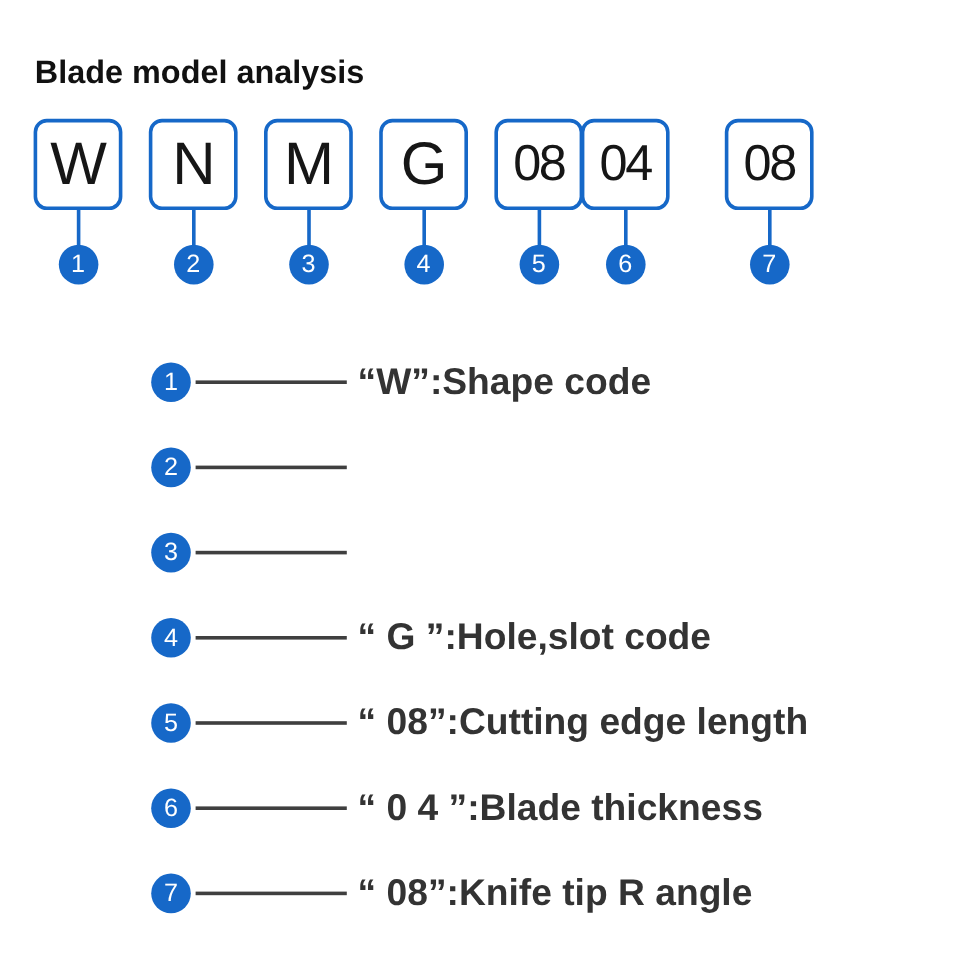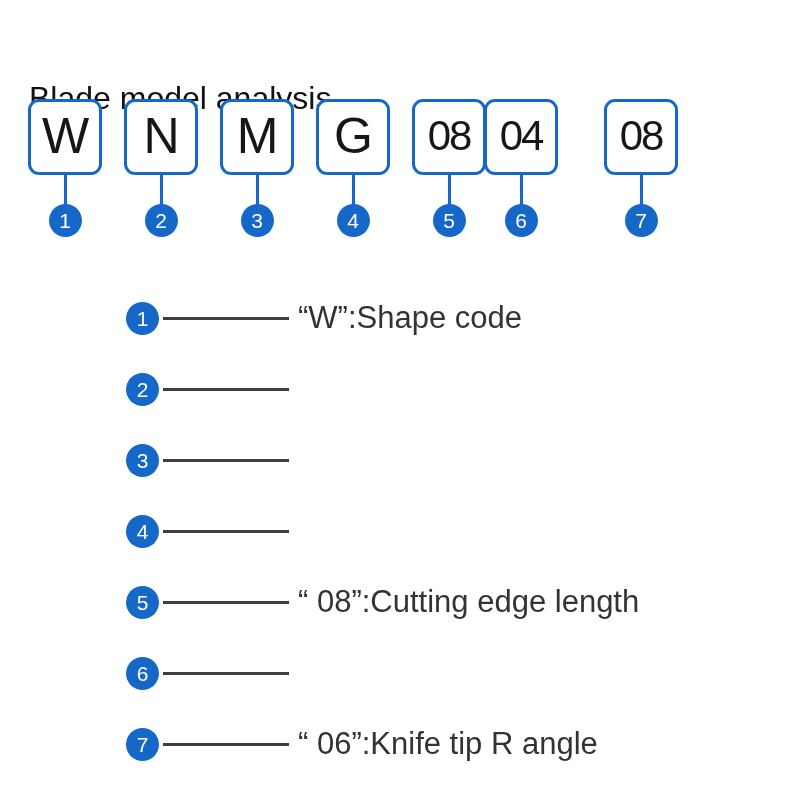--- a/index.html
+++ b/index.html
@@ -21,27 +21,26 @@
     left: 0; top: 0;
     width: 800px;
     height: 800px;
   }
 
   
   .title {
     position: absolute;
     left: 29px;
     top: 36px;
-    font-size: 32px;
+    font-size: 27px;
     line-height: 48px;
     color: #111111;
     letter-spacing: 0px;
     white-space: nowrap;
-    font-weight: 400;
-    margin-top: 38px;
+    font-weight: 700;
   }
 
   
   .code-row {
     position: absolute;
     left: 0;
     top: 99px;
     width: 800px;
     height: 145px;
   }
@@ -138,21 +137,21 @@
     background: #3f3f3f;
   }
   .legend-text {
     position: absolute;
     left: 298px;
     top: 7px;
     font-size: 31px;
     line-height: 50px;
     color: #333333;
     white-space: nowrap;
-    font-weight: 400;
+    font-weight: 700;
   }
 </style>
 </head>
 <body>
 
 <div class="diagram">
 
   <div class="title">Blade model analysis</div>
 
   <div class="code-row">
@@ -217,30 +216,32 @@
         <div class="legend-badge">2</div>
         <div class="legend-line"></div>
       </div>
       <div class="legend-row">
         <div class="legend-badge">3</div>
         <div class="legend-line"></div>
       </div>
       <div class="legend-row">
         <div class="legend-badge">4</div>
         <div class="legend-line"></div>
+        <div class="legend-text">“ G ”:Hole,slot code</div>
       </div>
       <div class="legend-row">
         <div class="legend-badge">5</div>
         <div class="legend-line"></div>
         <div class="legend-text">“ 08”:Cutting edge length</div>
       </div>
       <div class="legend-row">
         <div class="legend-badge">6</div>
         <div class="legend-line"></div>
+        <div class="legend-text">“ 0 4 ”:Blade thickness</div>
       </div>
       <div class="legend-row">
         <div class="legend-badge">7</div>
         <div class="legend-line"></div>
-        <div class="legend-text">“ 06”:Knife tip R angle</div>
+        <div class="legend-text">“ 08”:Knife tip R angle</div>
       </div>
     </div>
 
 </div>
 
 </body></html>

